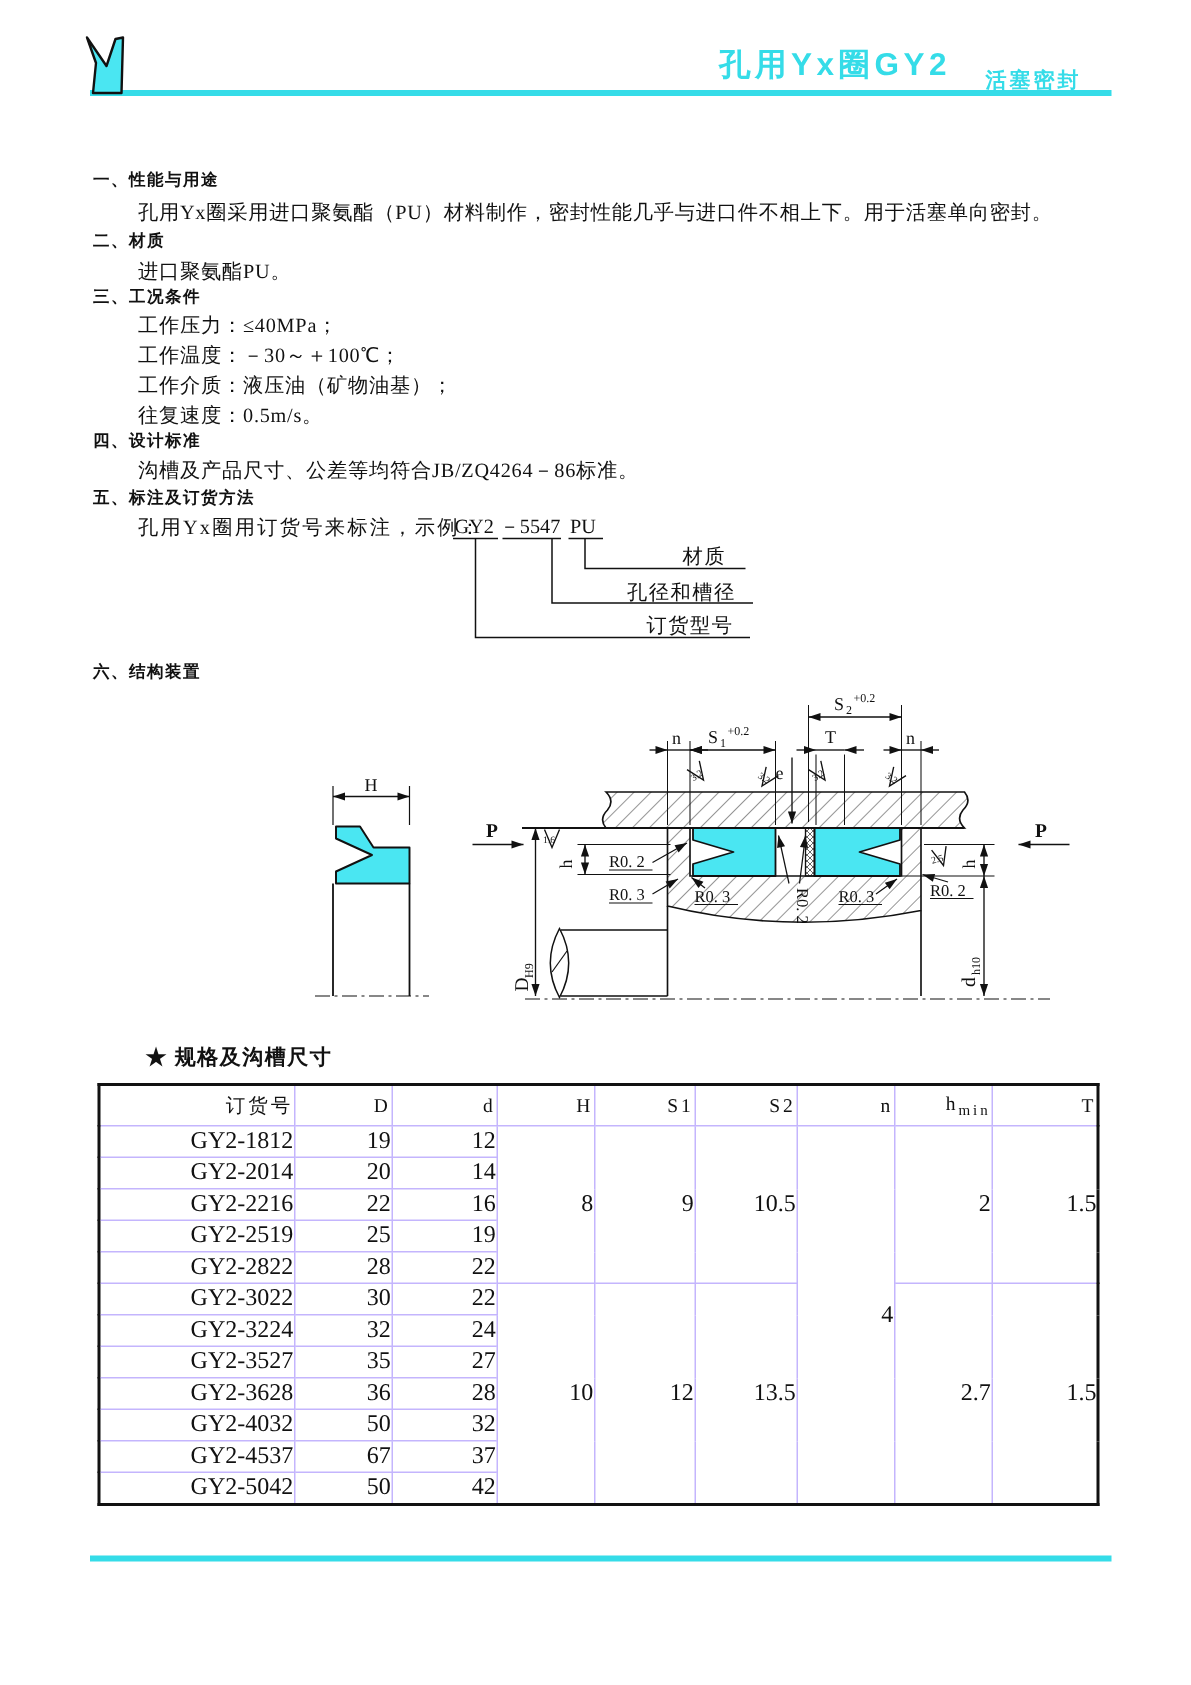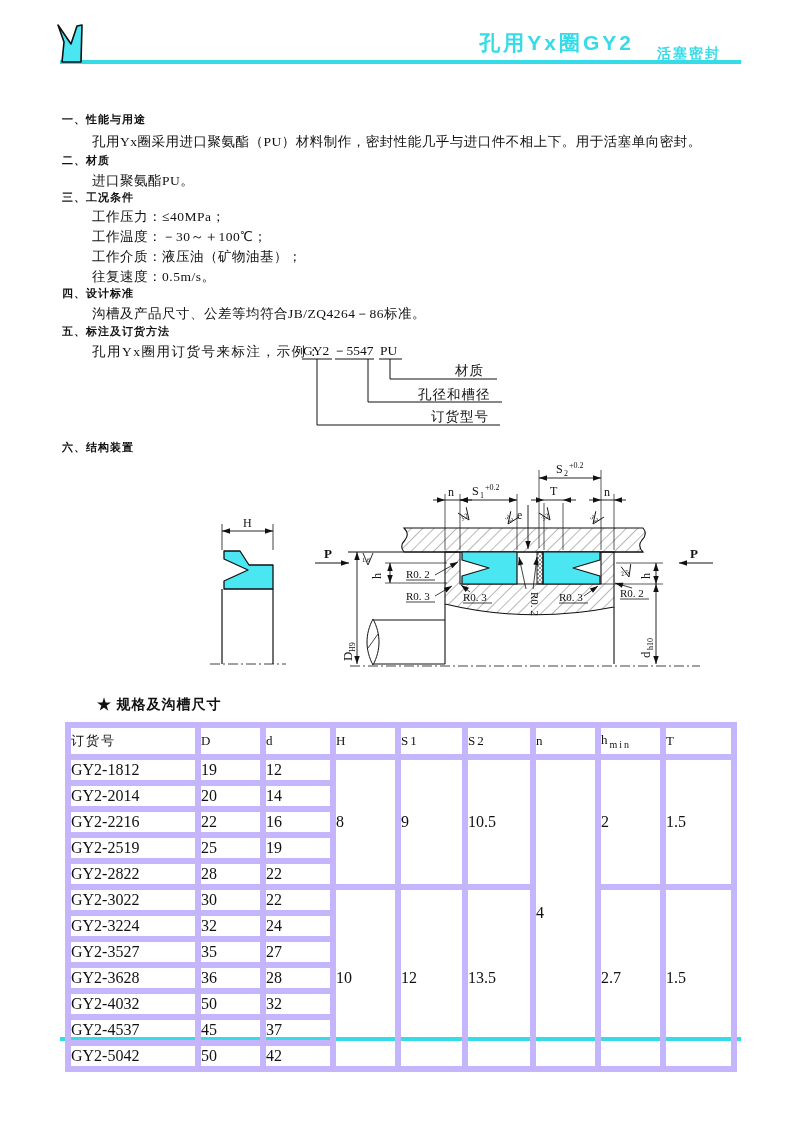--- a/index.html
+++ b/index.html
@@ -9,21 +9,21 @@
   #title{top:29px;left:0;width:634px;text-align:right;font-size:21px;font-weight:bold;
          letter-spacing:3px;color:#35dce8;font-family:"Liberation Sans",sans-serif;}
   #tag{top:45px;left:657px;font-size:14px;font-weight:bold;letter-spacing:2px;color:#35dce8;}
   .rule{left:60px;width:681px;height:4px;background:#35dce8;}
   .sec-h{font-size:11px;font-weight:bold;letter-spacing:1px;left:62px;}
   .sec-b{font-size:13.5px;letter-spacing:0.5px;left:92px;}
   #drawing{left:0;top:0;width:794px;height:1123px;pointer-events:none;}
   .dl{font-family:"Liberation Serif",serif;fill:#111;}
   .cap{font-size:14px;font-weight:bold;letter-spacing:1px;left:69px;top:696px;margin-left:28px;}
   table{border-collapse:collapse;table-layout:fixed;width:666px;border:2px solid #111;}
-  td,th{border:6px solid #c4b5fd;text-align:left;padding:0;font-weight:normal;
+  td,th{border:1px solid #c4b5fd;text-align:right;padding:0;font-weight:normal;
         font-family:"Liberation Serif",serif;}
   thead th{height:26px;font-size:13px;letter-spacing:2px;}
   tbody td{height:20px;font-size:16px;}
   sub.small{font-size:10px;}
 </style>
 </head>
 <body>
 
 <div class="abs" id="title">孔用Yx圈GY2</div>
 <div class="abs" id="tag">活塞密封</div>
@@ -322,21 +322,21 @@
       <td>36</td>
         <td>28</td>
     </tr>
     <tr>
       <td>GY2-4032</td>
       <td>50</td>
         <td>32</td>
     </tr>
     <tr>
       <td>GY2-4537</td>
-      <td>45</td>
+      <td>67</td>
         <td>37</td>
     </tr>
     <tr>
       <td>GY2-5042</td>
       <td>50</td>
         <td>42</td>
     </tr>
   </tbody>
 </table>
 

